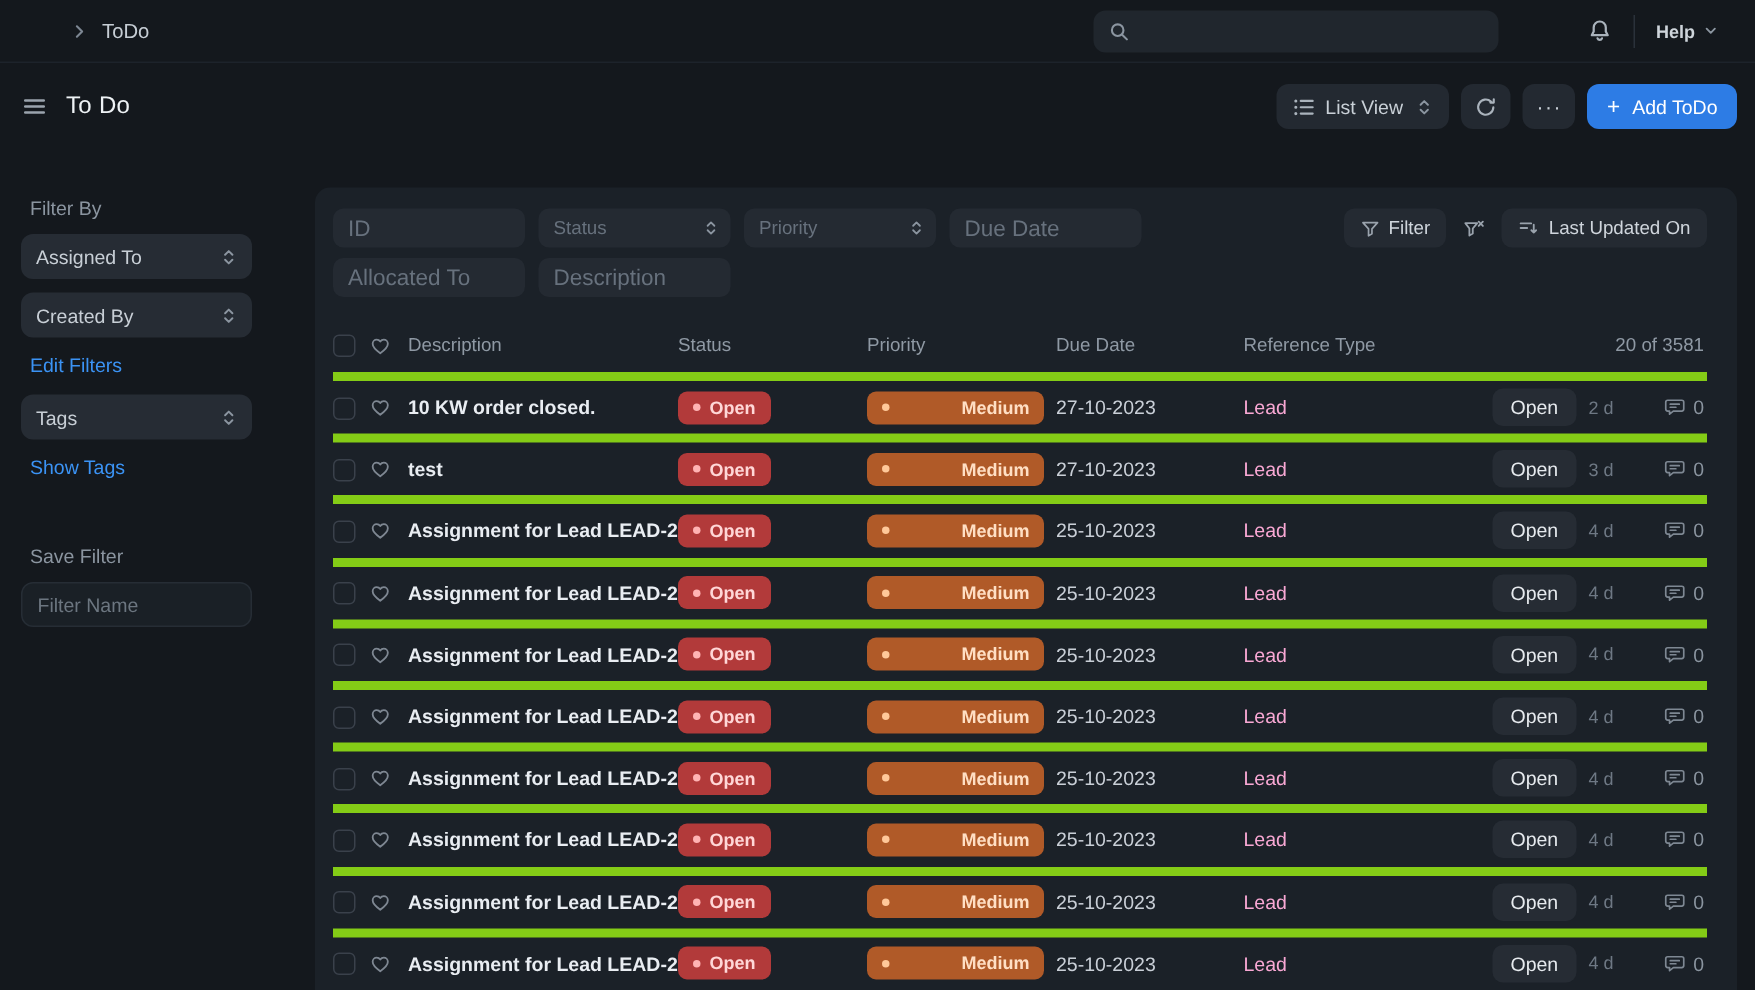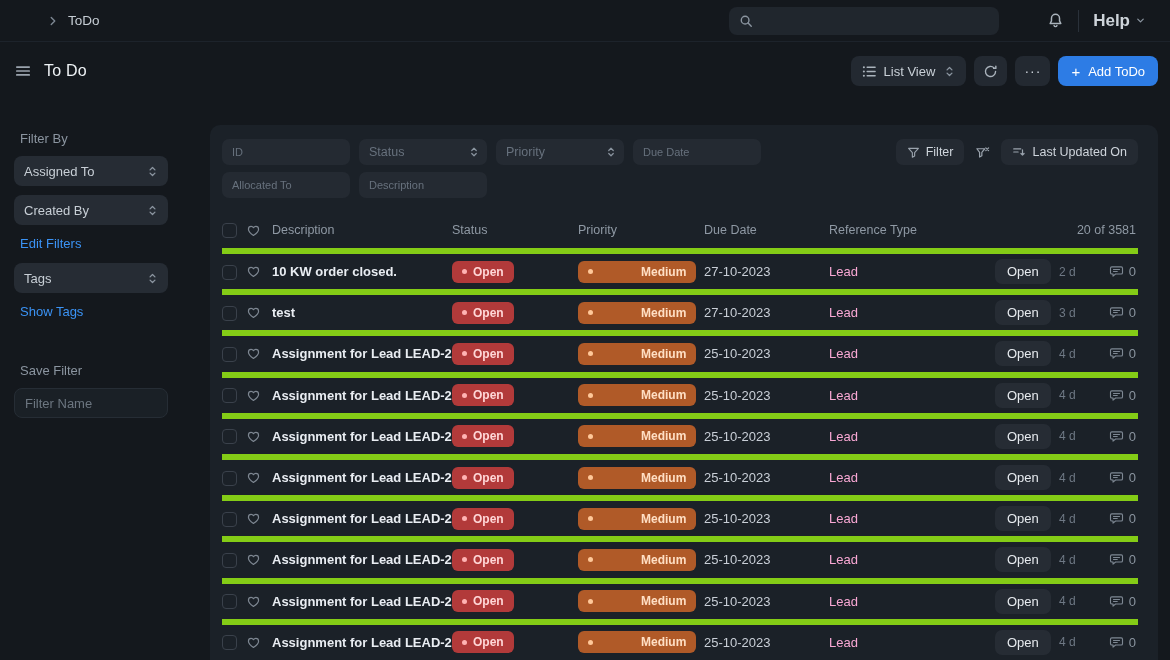--- a/index.html
+++ b/index.html
@@ -25,21 +25,21 @@
   .breadcrumb .chev{color:#7d8793;}
   .nav-search{position:absolute;left:729px;top:7px;width:270px;height:28px;background:#20262d;
     border-radius:8px;display:flex;align-items:center;padding:0 10px;gap:8px;}
   .nav-search input{flex:1;background:transparent;border:none;outline:none;color:#c6cdd4;
     font-size:12.5px;font-family:inherit;}
   .nav-search input::placeholder{color:#8b95a0;}
   .nav-right{margin-left:auto;display:flex;align-items:center;gap:14px;}
   .icon-btn{background:transparent;border:none;color:#aab3bc;cursor:pointer;display:flex;align-items:center;}
   .nav-divider{width:1px;height:22px;background:#2a313a;}
   .help-btn{display:flex;align-items:center;gap:5px;background:none;border:none;color:#ced4da;
-    font-size:17px;font-weight:700;font-family:inherit;cursor:pointer;}
+    font-size:12px;font-weight:700;font-family:inherit;cursor:pointer;}
   
   .page-header{height:58px;display:flex;align-items:center;padding:0 12px 0 14px;}
   .hamburger{background:none;border:none;color:#9aa3ad;cursor:pointer;margin-right:12px;}
   .page-title{font-size:16px;font-weight:400;color:#eef2f5;letter-spacing:.2px;}
   .header-actions{margin-left:auto;display:flex;align-items:center;gap:8px;}
   .btn{height:30px;border:none;border-radius:8px;font-family:inherit;font-size:13px;cursor:pointer;
     display:inline-flex;align-items:center;gap:7px;padding:0 11px;background:#232931;color:#c9d0d7;}
   .btn.subtle-icon{padding:0 9px;color:#aab3bc;}
   .btn-primary{background:var(--accent);color:#fff;font-weight:400;padding:0 13px;}
   .btn-primary .plus{font-size:15px;line-height:1;margin-right:1px;}
@@ -53,21 +53,21 @@
   .side-select .updown{margin-left:auto;}
   .side-link{color:var(--link);font-size:13px;margin:2px 6px 12px;cursor:pointer;text-decoration:none;display:inline-block;width:fit-content;}
   .side-input{height:30px;background:#1a2026;border:1px solid #262d35;border-radius:8px;
     color:#c8cfd6;font-size:13px;padding:0 10px;font-family:inherit;outline:none;width:100%;}
   .side-input::placeholder{color:#6c7680;} .spacer-lg{height:26px;}
   
   .panel{position:absolute;left:210px;top:125px;width:948px;height:535px;
     background:var(--panel-bg);border-radius:10px 10px 0 0;padding:14px 20px 0 12px;}
   .filter-row{display:flex;align-items:center;margin-bottom:7px;}
   .filter-input{width:128px;height:26px;background:var(--control-bg);border:none;border-radius:7px;
-    color:#c6cdd4;font-size:11px;padding:0 10px;font-family:inherit;outline:none;margin-right:9px;}
+    color:#c6cdd4;font-size:15px;padding:0 10px;font-family:inherit;outline:none;margin-right:9px;}
   .filter-input::placeholder{color:#67717d;}
   .filter-select{width:128px;height:26px;background:var(--control-bg);border-radius:7px;
     display:flex;align-items:center;padding:0 8px 0 10px;color:#67717d;font-size:12.5px;
     cursor:pointer;margin-right:9px;}
   .filter-select .updown{margin-left:auto;}
   .filter-right{margin-left:auto;display:flex;align-items:center;gap:8px;}
   .pill-btn{height:26px;background:var(--control-bg);border:none;border-radius:7px;color:#cfd5dc;
     font-size:12.5px;font-family:inherit;display:inline-flex;align-items:center;gap:6px;
     padding:0 11px;cursor:pointer;}
   .ghost-icon{background:none;border:none;color:#9aa3ad;cursor:pointer;padding:0 3px;}

